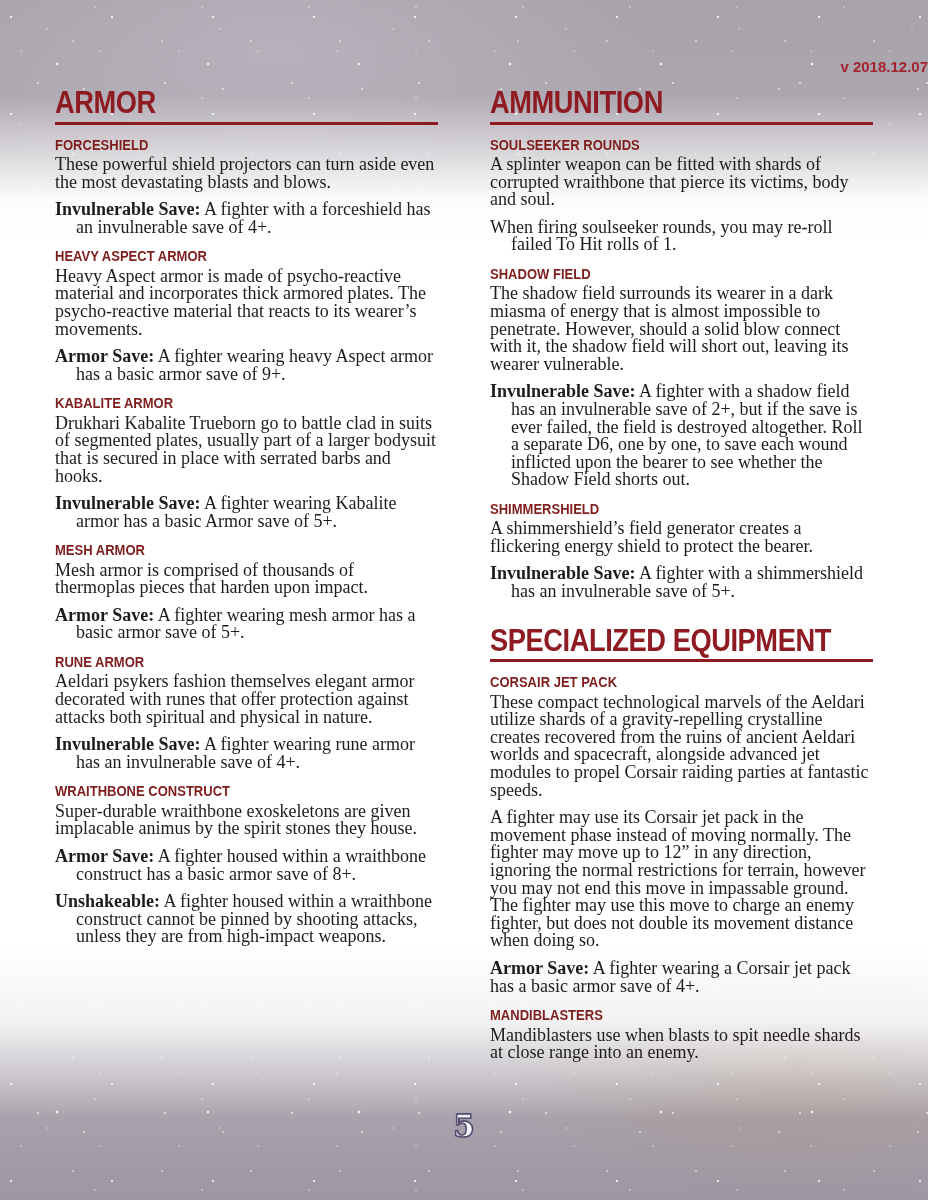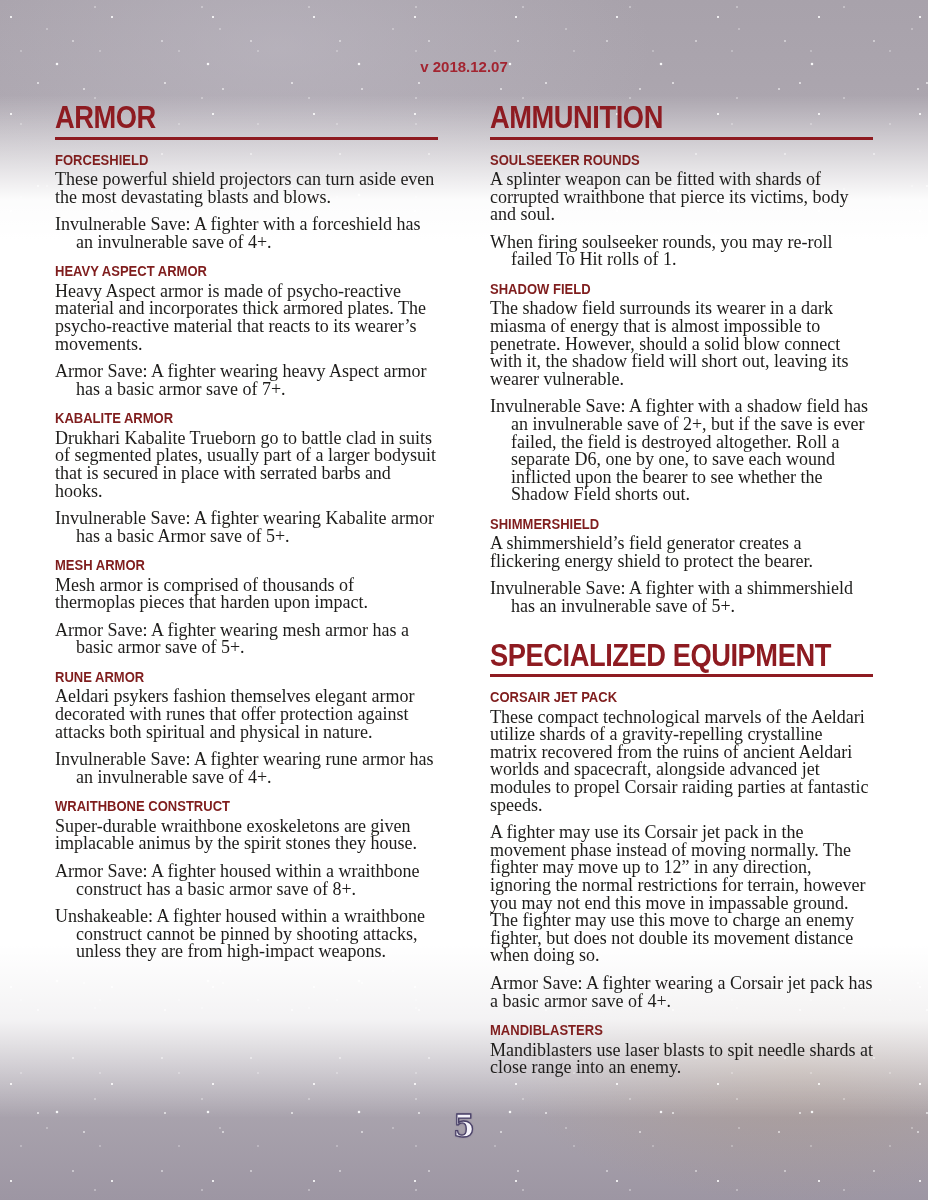--- a/index.html
+++ b/index.html
@@ -32,46 +32,46 @@
     position:absolute;inset:0;z-index:1;pointer-events:none;
     background:linear-gradient(to bottom,
       rgba(255,255,255,0) 0px, rgba(255,255,255,0) 95px,
       rgba(255,255,255,.96) 200px, #ffffff 240px,
       #ffffff 945px, rgba(255,255,255,.85) 1020px,
       rgba(255,255,255,0) 1118px);
   }
   
   .content{position:relative;z-index:2;}
   .version{
-    padding-top:58px;text-align:center;
+    padding-top:58px;text-align:right;
     font-family:"Liberation Sans",sans-serif;font-size:15px;font-weight:bold;
     color:#a32531;
   }
   .page-columns{display:flex;gap:52px;padding:0 55px;margin-top:12px;}
-  .column{width:383px;flex:0 0 383px;margin-top:15px;}
+  .column{width:383px;flex:0 0 383px;}
   .section-title{
     font-family:"Liberation Sans",sans-serif;font-weight:bold;
     font-size:31px;line-height:1.02;color:#8e1b21;
     border-bottom:3.5px solid #8e1b21;padding-bottom:3px;
     margin:24px 0 9px 0;letter-spacing:-.5px;white-space:nowrap;
   }
   .column section:first-child .section-title{margin-top:0;}
   .condensed{display:inline-block;transform:scaleX(.88);transform-origin:left center;}
   .entry-heading{
     font-family:"Liberation Sans",sans-serif;font-weight:bold;
     font-size:14px;line-height:1.1;color:#7f1d1d;
     margin:13px 0 3px 0;letter-spacing:0;white-space:nowrap;
   }
   .condensed-sub{display:inline-block;transform:scaleX(.93);transform-origin:left center;}
   .body-text{
     font-size:18px;line-height:17.6px;color:#1d1c1a;
     margin:0 0 10px 0;
   }
   .body-text.hang{padding-left:21px;text-indent:-21px;}
-  .save-label{font-weight:normal;}
+  .save-label{font-weight:bold;}
   
   .page-number{
     position:absolute;left:0;right:0;top:1108px;z-index:2;
     text-align:center;
     font-family:"DejaVu Serif",serif;font-weight:bold;font-size:31px;
     color:#f5f3fa;
     -webkit-text-stroke:1.3px #4a4168;
     text-shadow:0 0 2px rgba(82,72,116,.85), 0 0 1px #4a4168;
   }
 </style>
@@ -86,21 +86,21 @@
   <div class="version">v 2018.12.07</div>
   <div class="page-columns">
     <div class="column">
         <section>
           <h1 class="section-title"><span class="condensed">ARMOR</span></h1>
           <h2 class="entry-heading"><span class="condensed-sub">FORCESHIELD</span></h2>
           <p class="body-text"><span>These powerful shield projectors can turn aside even the most devastating blasts and blows.</span></p>
           <p class="body-text hang"><b class="save-label">Invulnerable Save:</b> <span>A fighter with a forceshield has an invulnerable save of 4+.</span></p>
           <h2 class="entry-heading"><span class="condensed-sub">HEAVY ASPECT ARMOR</span></h2>
           <p class="body-text"><span>Heavy Aspect armor is made of psycho-reactive material and incorporates thick armored plates. The psycho-reactive material that reacts to its wearer’s movements.</span></p>
-          <p class="body-text hang"><b class="save-label">Armor Save:</b> <span>A fighter wearing heavy Aspect armor has a basic armor save of 7+.</span></p>
+          <p class="body-text hang"><b class="save-label">Armor Save:</b> <span>A fighter wearing heavy Aspect armor has a basic armor save of 9+.</span></p>
           <h2 class="entry-heading"><span class="condensed-sub">KABALITE ARMOR</span></h2>
           <p class="body-text"><span>Drukhari Kabalite Trueborn go to battle clad in suits of segmented plates, usually part of a larger bodysuit that is secured in place with serrated barbs and hooks.</span></p>
           <p class="body-text hang"><b class="save-label">Invulnerable Save:</b> <span>A fighter wearing Kabalite armor has a basic Armor save of 5+.</span></p>
           <h2 class="entry-heading"><span class="condensed-sub">MESH ARMOR</span></h2>
           <p class="body-text"><span>Mesh armor is comprised of thousands of thermoplas pieces that harden upon impact.</span></p>
           <p class="body-text hang"><b class="save-label">Armor Save:</b> <span>A fighter wearing mesh armor has a basic armor save of 5+.</span></p>
           <h2 class="entry-heading"><span class="condensed-sub">RUNE ARMOR</span></h2>
           <p class="body-text"><span>Aeldari psykers fashion themselves elegant armor decorated with runes that offer protection against attacks both spiritual and physical in nature.</span></p>
           <p class="body-text hang"><b class="save-label">Invulnerable Save:</b> <span>A fighter wearing rune armor has an invulnerable save of 4+.</span></p>
           <h2 class="entry-heading"><span class="condensed-sub">WRAITHBONE CONSTRUCT</span></h2>
@@ -120,23 +120,23 @@
           <h2 class="entry-heading"><span class="condensed-sub">SHADOW FIELD</span></h2>
           <p class="body-text"><span>The shadow field surrounds its wearer in a dark miasma of energy that is almost impossible to penetrate. However, should a solid blow connect with it, the shadow field will short out, leaving its wearer vulnerable.</span></p>
           <p class="body-text hang"><b class="save-label">Invulnerable Save:</b> <span>A fighter with a shadow field has an invulnerable save of 2+, but if the save is ever failed, the field is destroyed altogether. Roll a separate D6, one by one, to save each wound inflicted upon the bearer to see whether the Shadow Field shorts out.</span></p>
           <h2 class="entry-heading"><span class="condensed-sub">SHIMMERSHIELD</span></h2>
           <p class="body-text"><span>A shimmershield’s field generator creates a flickering energy shield to protect the bearer.</span></p>
           <p class="body-text hang"><b class="save-label">Invulnerable Save:</b> <span>A fighter with a shimmershield has an invulnerable save of 5+.</span></p>
         </section>
         <section>
           <h1 class="section-title"><span class="condensed">SPECIALIZED EQUIPMENT</span></h1>
           <h2 class="entry-heading"><span class="condensed-sub">CORSAIR JET PACK</span></h2>
-          <p class="body-text"><span>These compact technological marvels of the Aeldari utilize shards of a gravity-repelling crystalline matrix recovered from the ruins of ancient Aeldari worlds and spacecraft, alongside advanced jet modules to propel Corsair raiding parties at fantastic speeds.</span></p>
+          <p class="body-text"><span>These compact technological marvels of the Aeldari utilize shards of a gravity-repelling crystalline creates recovered from the ruins of ancient Aeldari worlds and spacecraft, alongside advanced jet modules to propel Corsair raiding parties at fantastic speeds.</span></p>
           <p class="body-text"><span>A fighter may use its Corsair jet pack in the movement phase instead of moving normally. The fighter may move up to 12” in any direction, ignoring the normal restrictions for terrain, however you may not end this move in impassable ground. The fighter may use this move to charge an enemy fighter, but does not double its movement distance when doing so.</span></p>
           <p class="body-text"><b class="save-label">Armor Save:</b> <span>A fighter wearing a Corsair jet pack has a basic armor save of 4+.</span></p>
           <h2 class="entry-heading"><span class="condensed-sub">MANDIBLASTERS</span></h2>
-          <p class="body-text"><span>Mandiblasters use laser blasts to spit needle shards at close range into an enemy.</span></p>
+          <p class="body-text"><span>Mandiblasters use when blasts to spit needle shards at close range into an enemy.</span></p>
         </section>
       </div>
   </div>
 </div>
 
 <div class="page-number">5</div>
 
 </body></html>

